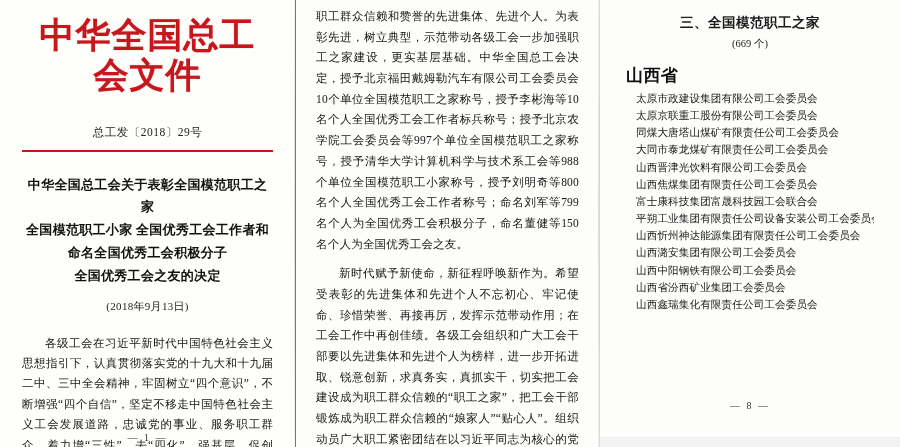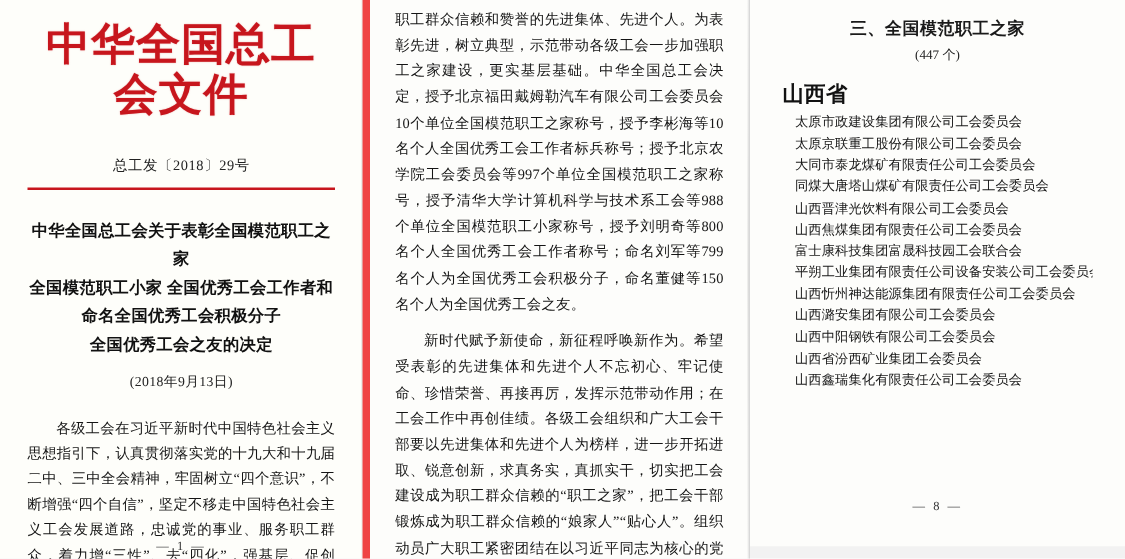--- a/index.html
+++ b/index.html
@@ -23,21 +23,21 @@
     box-sizing: border-box;
   }
   
   .col.col1 {
     position: relative;
     width: 300px;
     height: 447px;
     background: #fefefa;
     box-sizing: border-box;
     padding: 8px 22px 0 22px;
-    border-right: 6px solid #ef4444;
+    border-right: 1px solid #ef4444;
   }
   .masthead {
     text-align: center;
     color: #c7161d;
     font-family: "Liberation Serif", "DejaVu Serif", serif;
     font-weight: bold;
     font-size: 35px;
     letter-spacing: 1px;
     line-height: 1.15;
     margin-top: 8px;
@@ -186,27 +186,27 @@
   <div class="col col2">
     <div class="body-text">
       <p>职工群众信赖和赞誉的先进集体、先进个人。为表彰先进，树立典型，示范带动各级工会一步加强职工之家建设，更实基层基础。中华全国总工会决定，授予北京福田戴姆勒汽车有限公司工会委员会10个单位全国模范职工之家称号，授予李彬海等10名个人全国优秀工会工作者标兵称号；授予北京农学院工会委员会等997个单位全国模范职工之家称号，授予清华大学计算机科学与技术系工会等988个单位全国模范职工小家称号，授予刘明奇等800名个人全国优秀工会工作者称号；命名刘军等799名个人为全国优秀工会积极分子，命名董健等150名个人为全国优秀工会之友。</p>
       <div class="gap"></div>
       <p class="indent">新时代赋予新使命，新征程呼唤新作为。希望受表彰的先进集体和先进个人不忘初心、牢记使命、珍惜荣誉、再接再厉，发挥示范带动作用；在工会工作中再创佳绩。各级工会组织和广大工会干部要以先进集体和先进个人为榜样，进一步开拓进取、锐意创新，求真务实，真抓实干，切实把工会建设成为职工群众信赖的“职工之家”，把工会干部锻炼成为职工群众信赖的“娘家人”“贴心人”。组织动员广大职工紧密团结在以习近平同志为核心的党中央周围，在习近平新时代中国特色社会主义思想指引下，为决胜全面建成小康社会、夺取新时代中国特色社会主义伟大胜利，实现中华民族伟大复兴的中国梦作出新的更大贡献！</p>
     </div>
   </div>
 
   <div class="col col3">
     <div class="list-title">三、全国模范职工之家</div>
-    <div class="list-count">(447 个)</div>
+    <div class="list-count">(669 个)</div>
     <div class="province">山西省</div>
     <div class="entries">
       <div>太原市政建设集团有限公司工会委员会</div>
       <div>太原京联重工股份有限公司工会委员会</div>
+      <div>同煤大唐塔山煤矿有限责任公司工会委员会</div>
       <div>大同市泰龙煤矿有限责任公司工会委员会</div>
-      <div>同煤大唐塔山煤矿有限责任公司工会委员会</div>
       <div>山西晋津光饮料有限公司工会委员会</div>
       <div>山西焦煤集团有限责任公司工会委员会</div>
       <div>富士康科技集团富晟科技园工会联合会</div>
       <div>平朔工业集团有限责任公司设备安装公司工会委员会</div>
       <div>山西忻州神达能源集团有限责任公司工会委员会</div>
       <div>山西潞安集团有限公司工会委员会</div>
       <div>山西中阳钢铁有限公司工会委员会</div>
       <div>山西省汾西矿业集团工会委员会</div>
       <div>山西鑫瑞集化有限责任公司工会委员会</div>
     </div>

